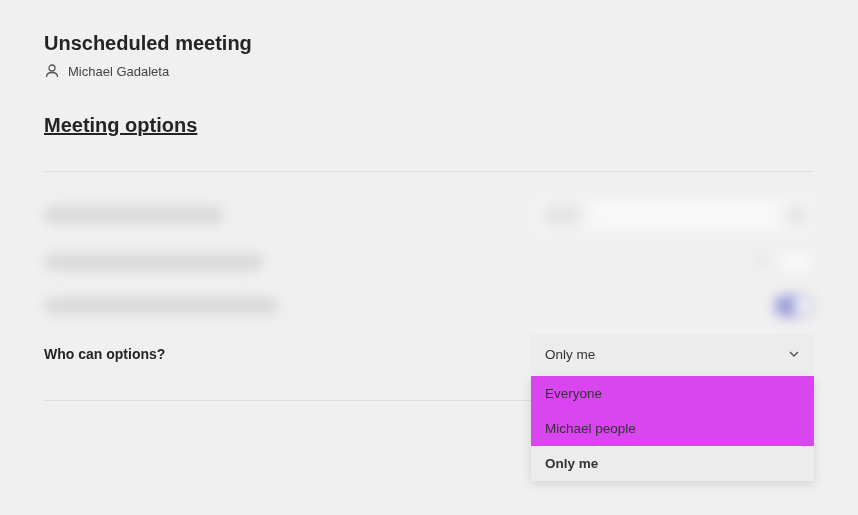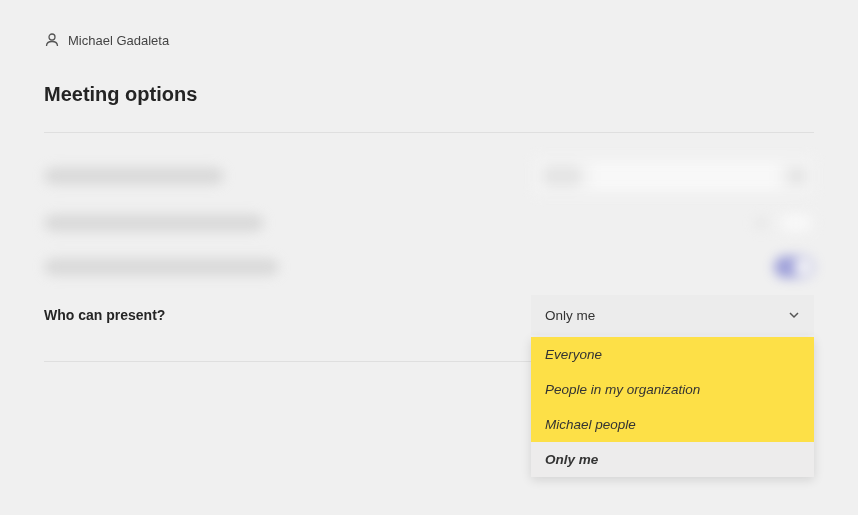--- a/index.html
+++ b/index.html
@@ -8,21 +8,21 @@
       height: 515px;
       background: #f0f0f0;
       font-family: "Segoe UI", -apple-system, sans-serif;
       color: #242424;
       overflow: hidden;
     }
     .container { padding: 32px 44px; }
     .meeting-title { font-size: 20px; font-weight: 700; margin-bottom: 8px; }
     .organizer-row { display: flex; align-items: center; gap: 8px; font-size: 13px; color: #444; margin-bottom: 35px; }
     .organizer-icon { width: 16px; height: 16px; fill: none; stroke: #555; stroke-width: 1.3; }
-    .section-title { font-size: 20px; font-weight: 700; margin-bottom: 26px; }
+    .section-title { font-size: 20px; font-weight: 700; margin-bottom: 34px; text-decoration: underline; }
     .divider { border: none; border-top: 1px solid rgba(0,0,0,0.07); margin-bottom: 18px; }
 
     .option-row {
       display: flex;
       align-items: center;
       justify-content: space-between;
       min-height: 44px;
       padding: 6px 0;
     }
     .option-label { font-size: 14px; font-weight: 600; color: #252525; }
@@ -64,42 +64,42 @@
       cursor: pointer;
       color: #333;
     }
     .chevron { width: 12px; height: 12px; stroke: #555; stroke-width: 1.5; fill: none; }
 
     .dropdown-menu {
       position: absolute;
       right: 0;
       top: 42px;
       width: 283px;
-      background: #fde047;
+      background: #d946ef;
       box-shadow: 0 3px 10px rgba(0,0,0,0.12);
       z-index: 10;
       overflow: hidden;
-      font-style: italic;
     }
     .dropdown-item {
       padding: 10px 14px;
       font-size: 13.5px;
       color: #333;
       cursor: pointer;
     }
     .dropdown-item.selected {
       background: #edecec;
       font-weight: 600;
     }
     .bottom-divider { border: none; border-top: 1px solid rgba(0,0,0,0.07); margin-top: 20px; }
   </style>
 </head>
 <body>
 
 <div class="container">
+  <div class="meeting-title">Unscheduled meeting</div>
   <div class="organizer-row">
     <svg class="organizer-icon" viewBox="0 0 16 16">
       <circle cx="8" cy="5" r="3"></circle>
       <path d="M2.5 14c0-3 2.5-4.5 5.5-4.5s5.5 1.5 5.5 4.5"></path>
     </svg>
     <span>Michael Gadaleta</span>
   </div>
 
   <div class="section-title">Meeting options</div>
   <hr class="divider">
@@ -124,31 +124,30 @@
   </div>
 
   <div class="option-row blur-row">
     <div class="blur-label w3"></div>
     <div class="blur-controls">
       <div class="blur-toggle-on"></div>
     </div>
   </div>
 
   <div class="option-row">
-    <div class="option-label">Who can present?</div>
+    <div class="option-label">Who can options?</div>
     <div class="presenter-section">
       <div class="dropdown-trigger">
         <span>Only me</span>
         <svg class="chevron" viewBox="0 0 12 12">
           <polyline points="2,4 6,8 10,4"></polyline>
         </svg>
       </div>
       <div class="dropdown-menu">
         <div class="dropdown-item">Everyone</div>
-        <div class="dropdown-item">People in my organization</div>
         <div class="dropdown-item">Michael people</div>
         <div class="dropdown-item selected">Only me</div>
       </div>
     </div>
   </div>
 
   <hr class="bottom-divider">
 
 </div>
 

